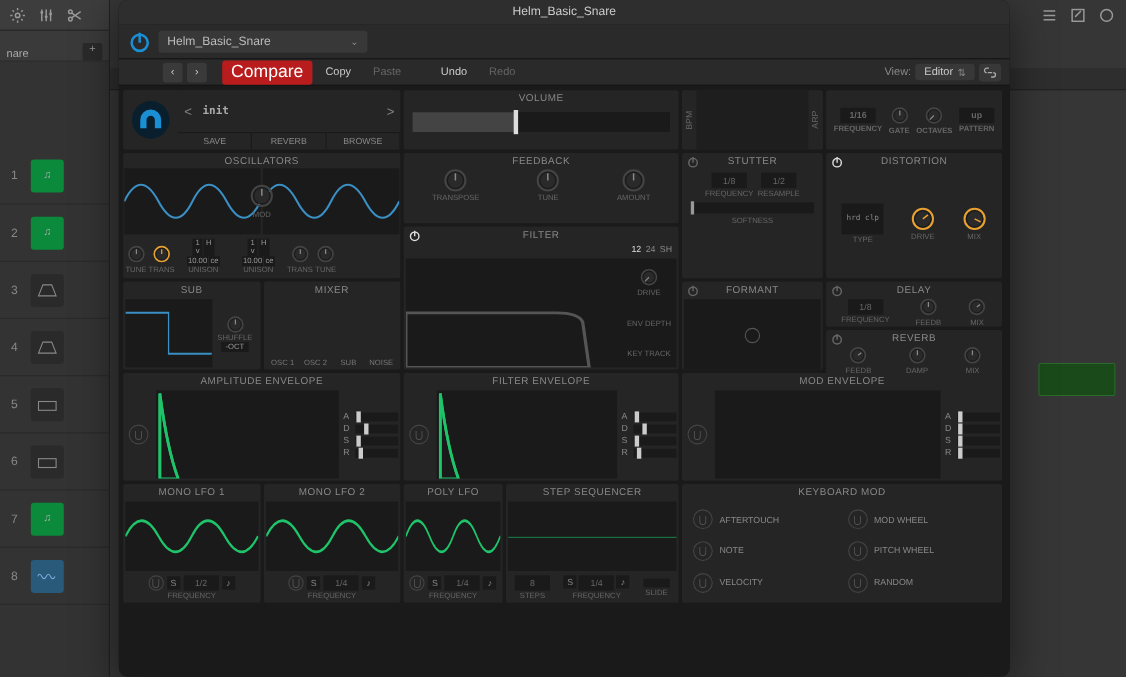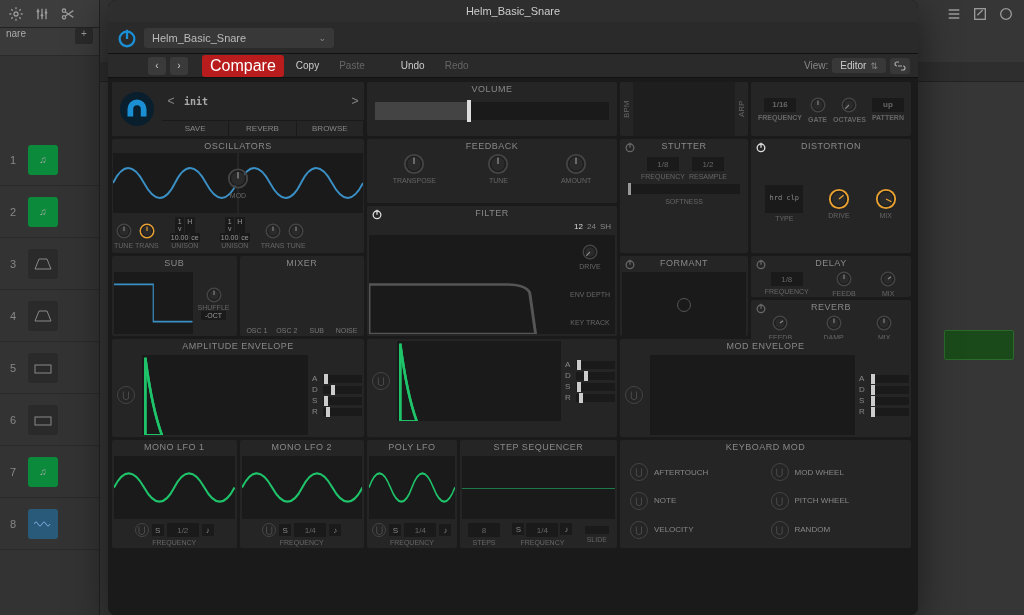--- a/index.html
+++ b/index.html
@@ -3,21 +3,21 @@
 <meta charset="utf-8">
 <style>
 * { margin: 0; padding: 0; box-sizing: border-box; font-family: -apple-system, "Helvetica Neue", Arial, sans-serif; }
 body { background: #3a3a3a; width: 1024px; height: 615px; overflow: hidden; color: #aaa; font-size: 10px; }
 
 
 .daw-bg { position: absolute; inset: 0; background: #3a3a3a; display: flex; }
 .daw-left { width: 100px; background: #333; border-right: 1px solid #222; }
 .daw-toolbar-bg { height: 28px; background: #3d3d3d; display: flex; align-items: center; padding: 0 8px; gap: 10px; border-bottom: 1px solid #222;}
 .daw-toolbar-bg svg { width: 16px; height: 16px; }
-.track-head { height: 28px; background: #3a3a3a; border-bottom: 1px solid #2a2a2a; display: flex; align-items: flex-start; padding: 0 6px; gap: 6px; }
+.track-head { height: 28px; background: #3a3a3a; border-bottom: 1px solid #2a2a2a; display: flex; align-items: flex-end; padding: 0 6px; gap: 6px; }
 .track-list { padding-top: 78px; }
 .track-row { height: 52px; border-bottom: 1px solid #2a2a2a; display: flex; align-items: center; padding: 0 6px; gap: 8px; }
 .track-num { width: 14px; color: #888; font-size: 11px; text-align: center; }
 .track-icon { width: 30px; height: 30px; background: #2a2a2a; border-radius: 3px; display: flex; align-items: center; justify-content: center; }
 .track-icon.green { background: #0a8a3a; }
 .daw-right { flex: 1; background: #363636; position: relative; }
 .daw-right-toolbar { position: absolute; top: 0; right: 0; height: 28px; display: flex; align-items: center; gap: 10px; padding: 0 10px; }
 .daw-right-toolbar svg { width: 16px; height: 16px; }
 .daw-ruler { position: absolute; top: 62px; left: 0; right: 0; height: 20px; background: #2e2e2e; border-bottom: 1px solid #222; }
 .daw-region { position: absolute; top: 330px; right: 10px; width: 70px; height: 30px; background: #1a4a1a; border: 1px solid #2a6a2a; border-radius: 2px;}
@@ -759,20 +759,21 @@
               <div class="env-slider-lbl">R</div>
               <div class="env-slider-track">
                 <div class="env-slider-handle" style="left:8%"></div>
               </div>
             </div>
         </div>
       </div>
     </div>
 
     <div class="panel p-filt-env">
+      <div class="panel-title">FILTER ENVELOPE</div>
       <div class="env-body">
         <div class="env-icon">
             <div class="mod-src-icon">⋃</div>
           </div>
         <div class="env-graph">
             <svg class="wave green" viewBox="0 0 100 60" preserveAspectRatio="none">
               <path class="env-fill" d="M2 60 L2 2 Q6 40 12 60 Z"></path>
               <path class="env-curve" d="M2 60 L2 2 Q6 40 12 60"></path>
             </svg>
           </div>

